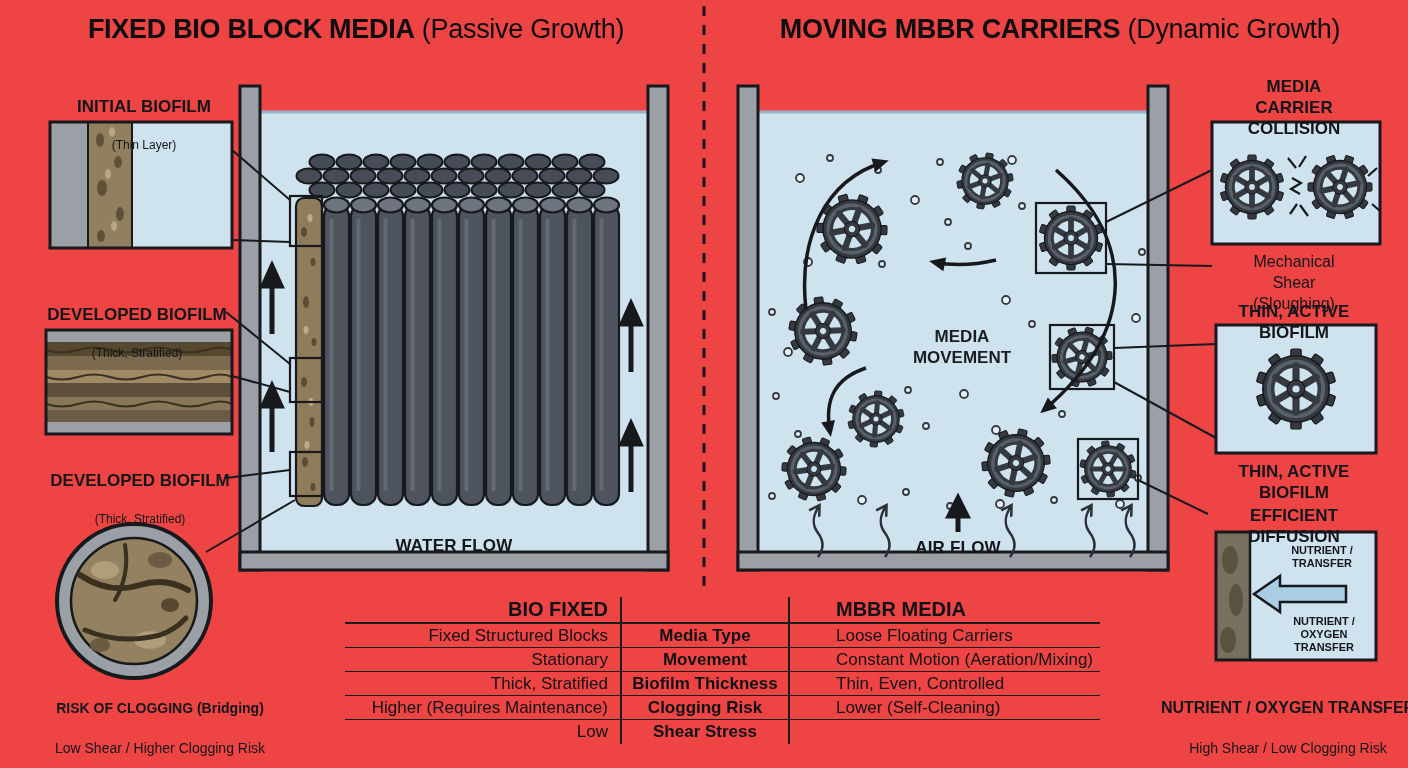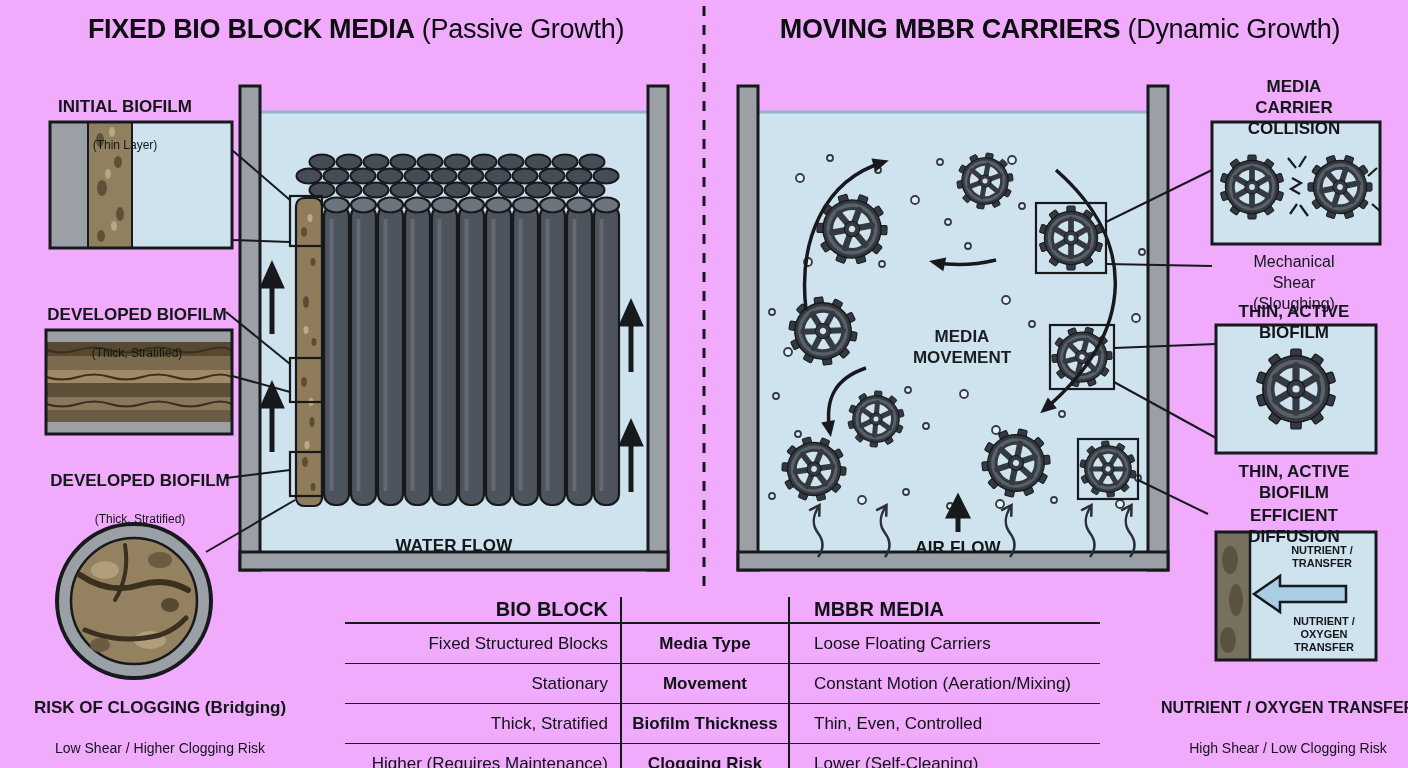--- a/index.html
+++ b/index.html
@@ -1,41 +1,41 @@
 <!DOCTYPE html>
 <html><head>
 <meta charset="utf-8">
 <style>
   * { margin:0; padding:0; box-sizing:border-box; }
   html,body { background:#ffffff; }
   body { font-family:"Liberation Sans", sans-serif; color:#14161a; }
-  .canvas { position:relative; width:1408px; height:768px; background:#f0abfc; overflow:hidden; }
+  .canvas { position:relative; width:1408px; height:768px; background:#ef4444; overflow:hidden; }
   .canvas > svg { position:absolute; left:0; top:0; }
 
   .ov { position:absolute; transform:translateX(-50%); text-align:center; white-space:pre-line; color:#14161a; }
   .ttl { position:absolute; transform:translateX(-50%); top:14px; white-space:nowrap; font-size:27px; letter-spacing:-0.3px; color:#0c0e10; }
   .ttl .b { font-weight:bold; }
   .ch  { font-size:17px; font-weight:bold; line-height:21px; }
   .cs  { font-size:12px; line-height:21px; }
   .cap { font-size:16px; line-height:21px; }
-  .blk-title { font-size:17px; font-weight:bold; line-height:22px; white-space:nowrap; }
+  .blk-title { font-size:14px; font-weight:bold; line-height:22px; white-space:nowrap; }
   .blk-title.tight { font-size:16px; }
   .blk-line  { font-size:14px; line-height:22px; white-space:nowrap; }
   .flow { font-size:17px; font-weight:bold; letter-spacing:0.2px; white-space:nowrap; }
   .inset-lbl { font-size:11px; font-weight:bold; line-height:13px; }
 
   
   .cmp-table { position:absolute; left:345px; top:597px; width:755px; font-size:17px; color:#101215; }
-  .tr { display:grid; grid-template-columns:275px 170px 310px; height:40px; align-items:stretch; border-bottom:1.5px solid #17191d; }
+  .tr { display:grid; grid-template-columns:275px 170px 310px; height:24px; align-items:stretch; border-bottom:1.5px solid #17191d; }
   .tr.th { height:27px; border-bottom:2.5px solid #17191d; }
   .tr:last-child { border-bottom:none; }
   .td { display:flex; align-items:center; }
   .td.l { justify-content:flex-end; padding-right:12px; text-align:right; }
   .td.c { justify-content:center; font-weight:bold; border-left:2px solid #17191d; border-right:2px solid #17191d; text-align:center; }
-  .td.r { justify-content:flex-start; padding-left:24px; }
+  .td.r { justify-content:flex-start; padding-left:24px;margin-left:22px; }
   .tr.th .td { font-weight:bold; font-size:20px; }
 </style>
 </head>
 <body>
 
 <div class="canvas">
 
 <svg width="1408" height="768" viewBox="0 0 1408 768">
   <defs>
     <marker id="mTri" markerUnits="userSpaceOnUse" markerWidth="18" markerHeight="16" refX="12" refY="8" orient="auto">
@@ -352,21 +352,21 @@
   </g>
 </svg>
 
 <div class="ttl" style="left:356px">
   <span class="b">FIXED BIO BLOCK MEDIA</span><span> (Passive Growth)</span>
 </div>
 <div class="ttl" style="left:1060px">
   <span class="b">MOVING MBBR CARRIERS</span><span> (Dynamic Growth)</span>
 </div>
 
-<div class="ov" style="left:125px; top:78px">
+<div class="ov" style="left:144px; top:78px">
   <div class="ch">INITIAL BIOFILM</div>
   <div class="cs">(Thin Layer)</div>
 </div>
 
 <div class="ov" style="left:137px; top:286px">
   <div class="ch">DEVELOPED BIOFILM</div>
   <div class="cs">(Thick, Stratified)</div>
 </div>
 
 <div class="ov" style="left:140px; top:452px">
@@ -402,21 +402,21 @@
 TRANSFER</div>
 
 <div class="ov" style="left:1288px; top:679px">
   <div class="blk-title tight">NUTRIENT / OXYGEN TRANSFER</div>
   <div class="blk-line">High Shear / Low Clogging Risk</div>
   
 </div>
 
 <div class="cmp-table">
   <div class="tr th">
-    <div class="td l">BIO BLOCK</div>
+    <div class="td l">BIO FIXED</div>
     <div class="td c"></div>
     <div class="td r">MBBR MEDIA</div>
   </div>
   <div class="tr">
     <div class="td l">Fixed Structured Blocks</div>
     <div class="td c">Media Type</div>
     <div class="td r">Loose Floating Carriers</div>
   </div>
   <div class="tr">
     <div class="td l">Stationary</div>

